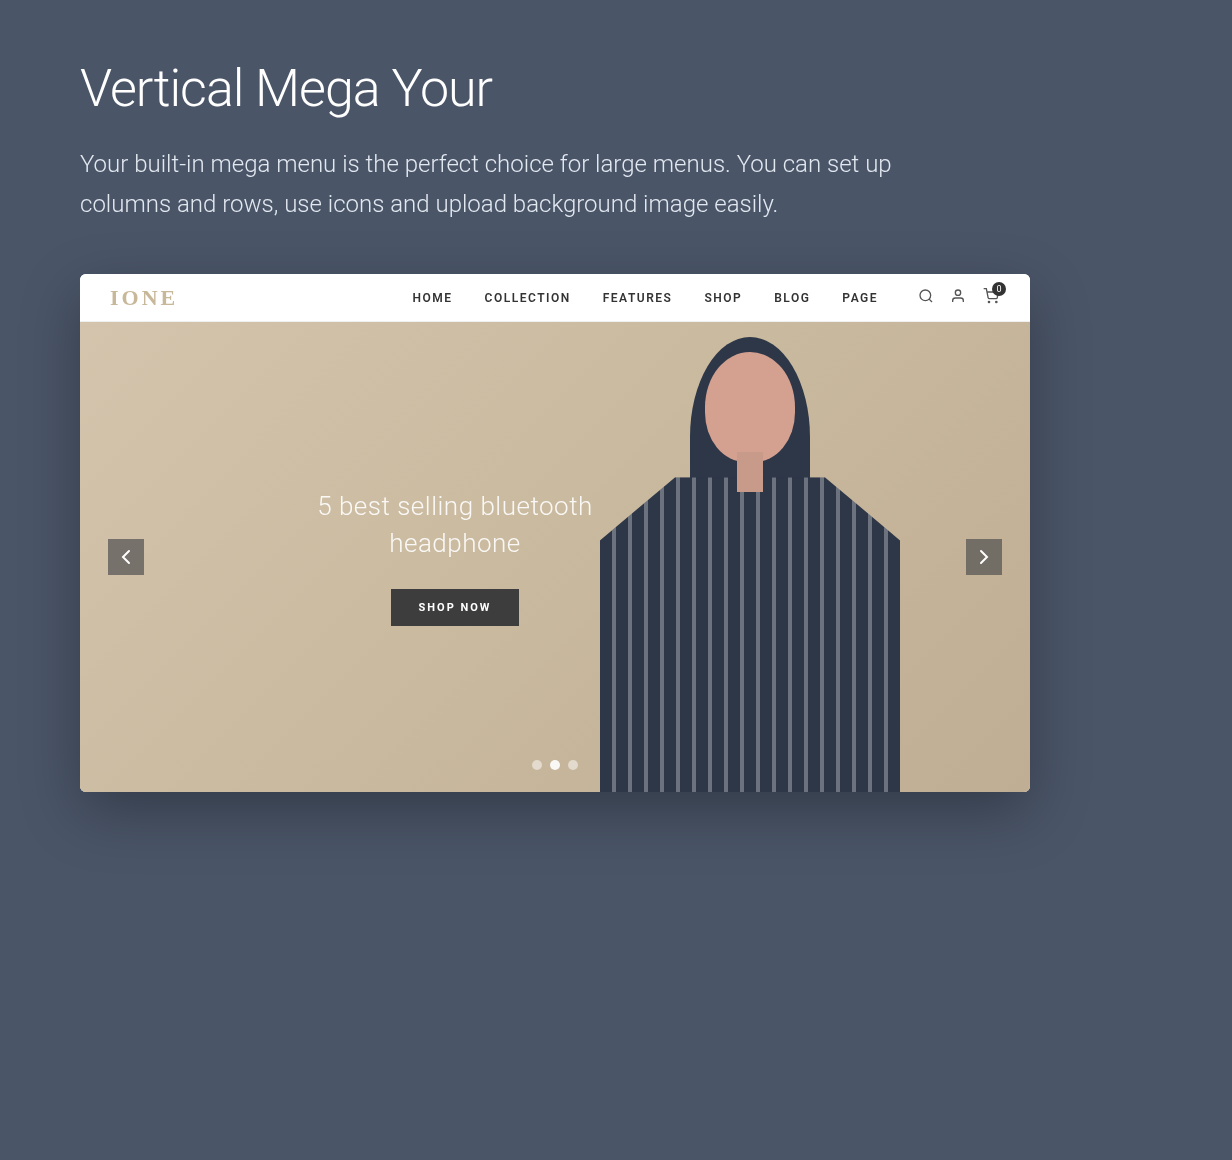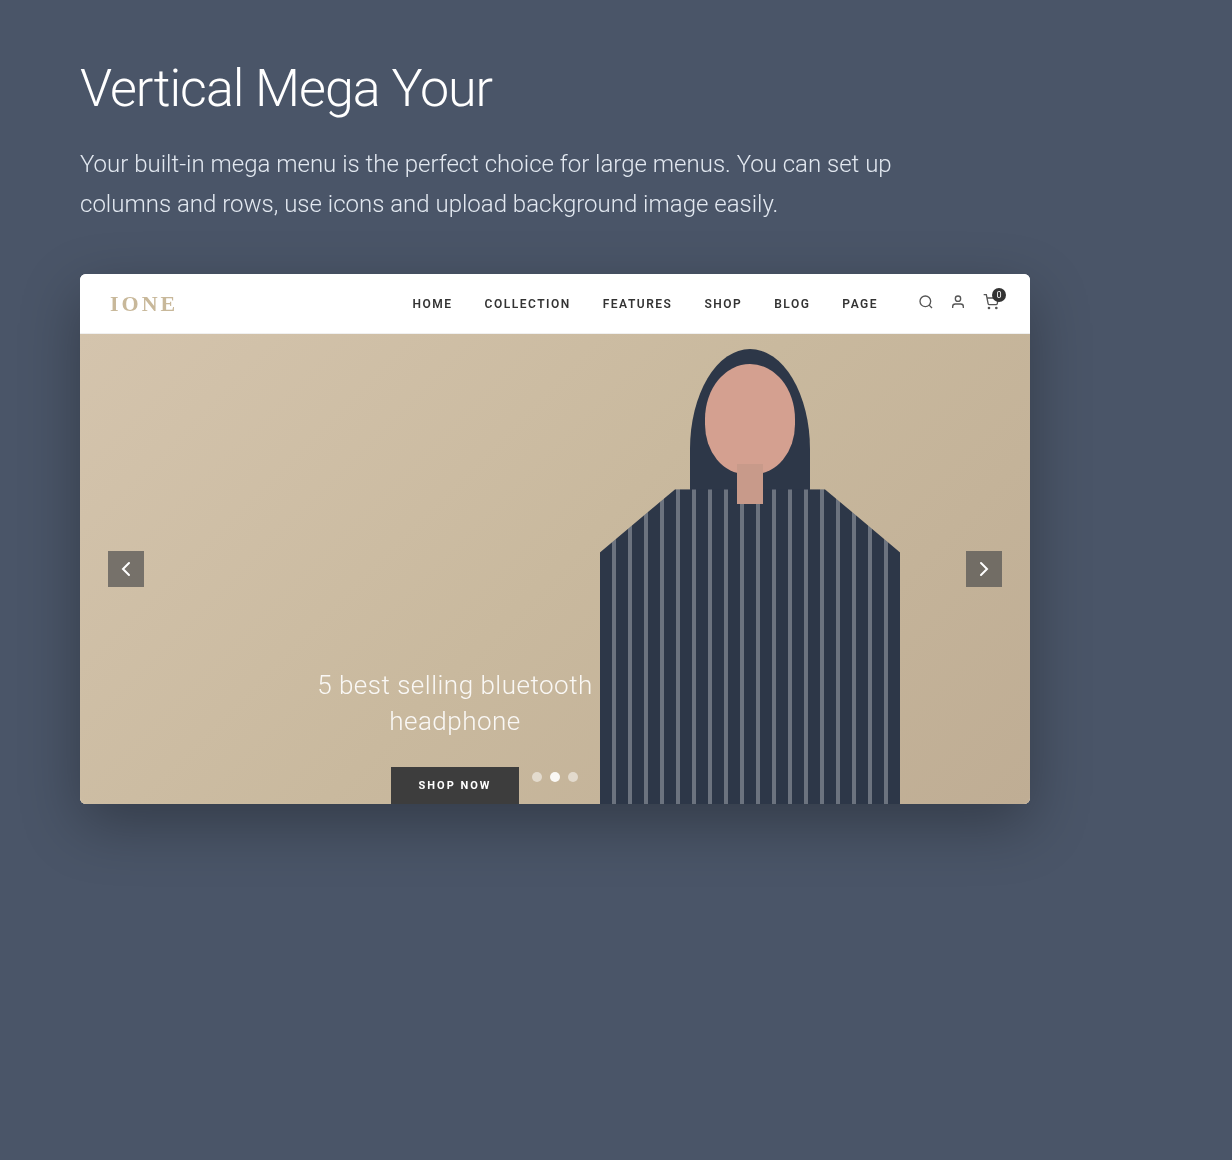--- a/index.html
+++ b/index.html
@@ -40,21 +40,21 @@
       box-shadow: 0 20px 60px rgba(0,0,0,0.3);
       max-width: 950px;
     }
 
     
     .navbar {
       background: #ffffff;
       display: flex;
       align-items: center;
       padding: 0 30px;
-      height: 60px;
+      height: 48px;
       border-bottom: 1px solid #f0f0f0;
     }
 
     .logo {
       font-size: 22px;
       font-weight: 700;
       color: #c8b89a;
       letter-spacing: 3px;
       margin-right: auto;
       font-family: serif;
@@ -105,21 +105,21 @@
       justify-content: center;
     }
 
     
     .hero-slider {
       background-color: #d9c9b4;
       position: relative;
       height: 470px;
       overflow: hidden;
       display: flex;
-      align-items: flex-end;
+      align-items: center;
       justify-content: center;
     }
 
     .hero-bg {
       position: absolute;
       inset: 0;
       background: linear-gradient(135deg, #d4c4ad 0%, #c9b99e 50%, #bfad94 100%);
     }
 
     .hero-content {

